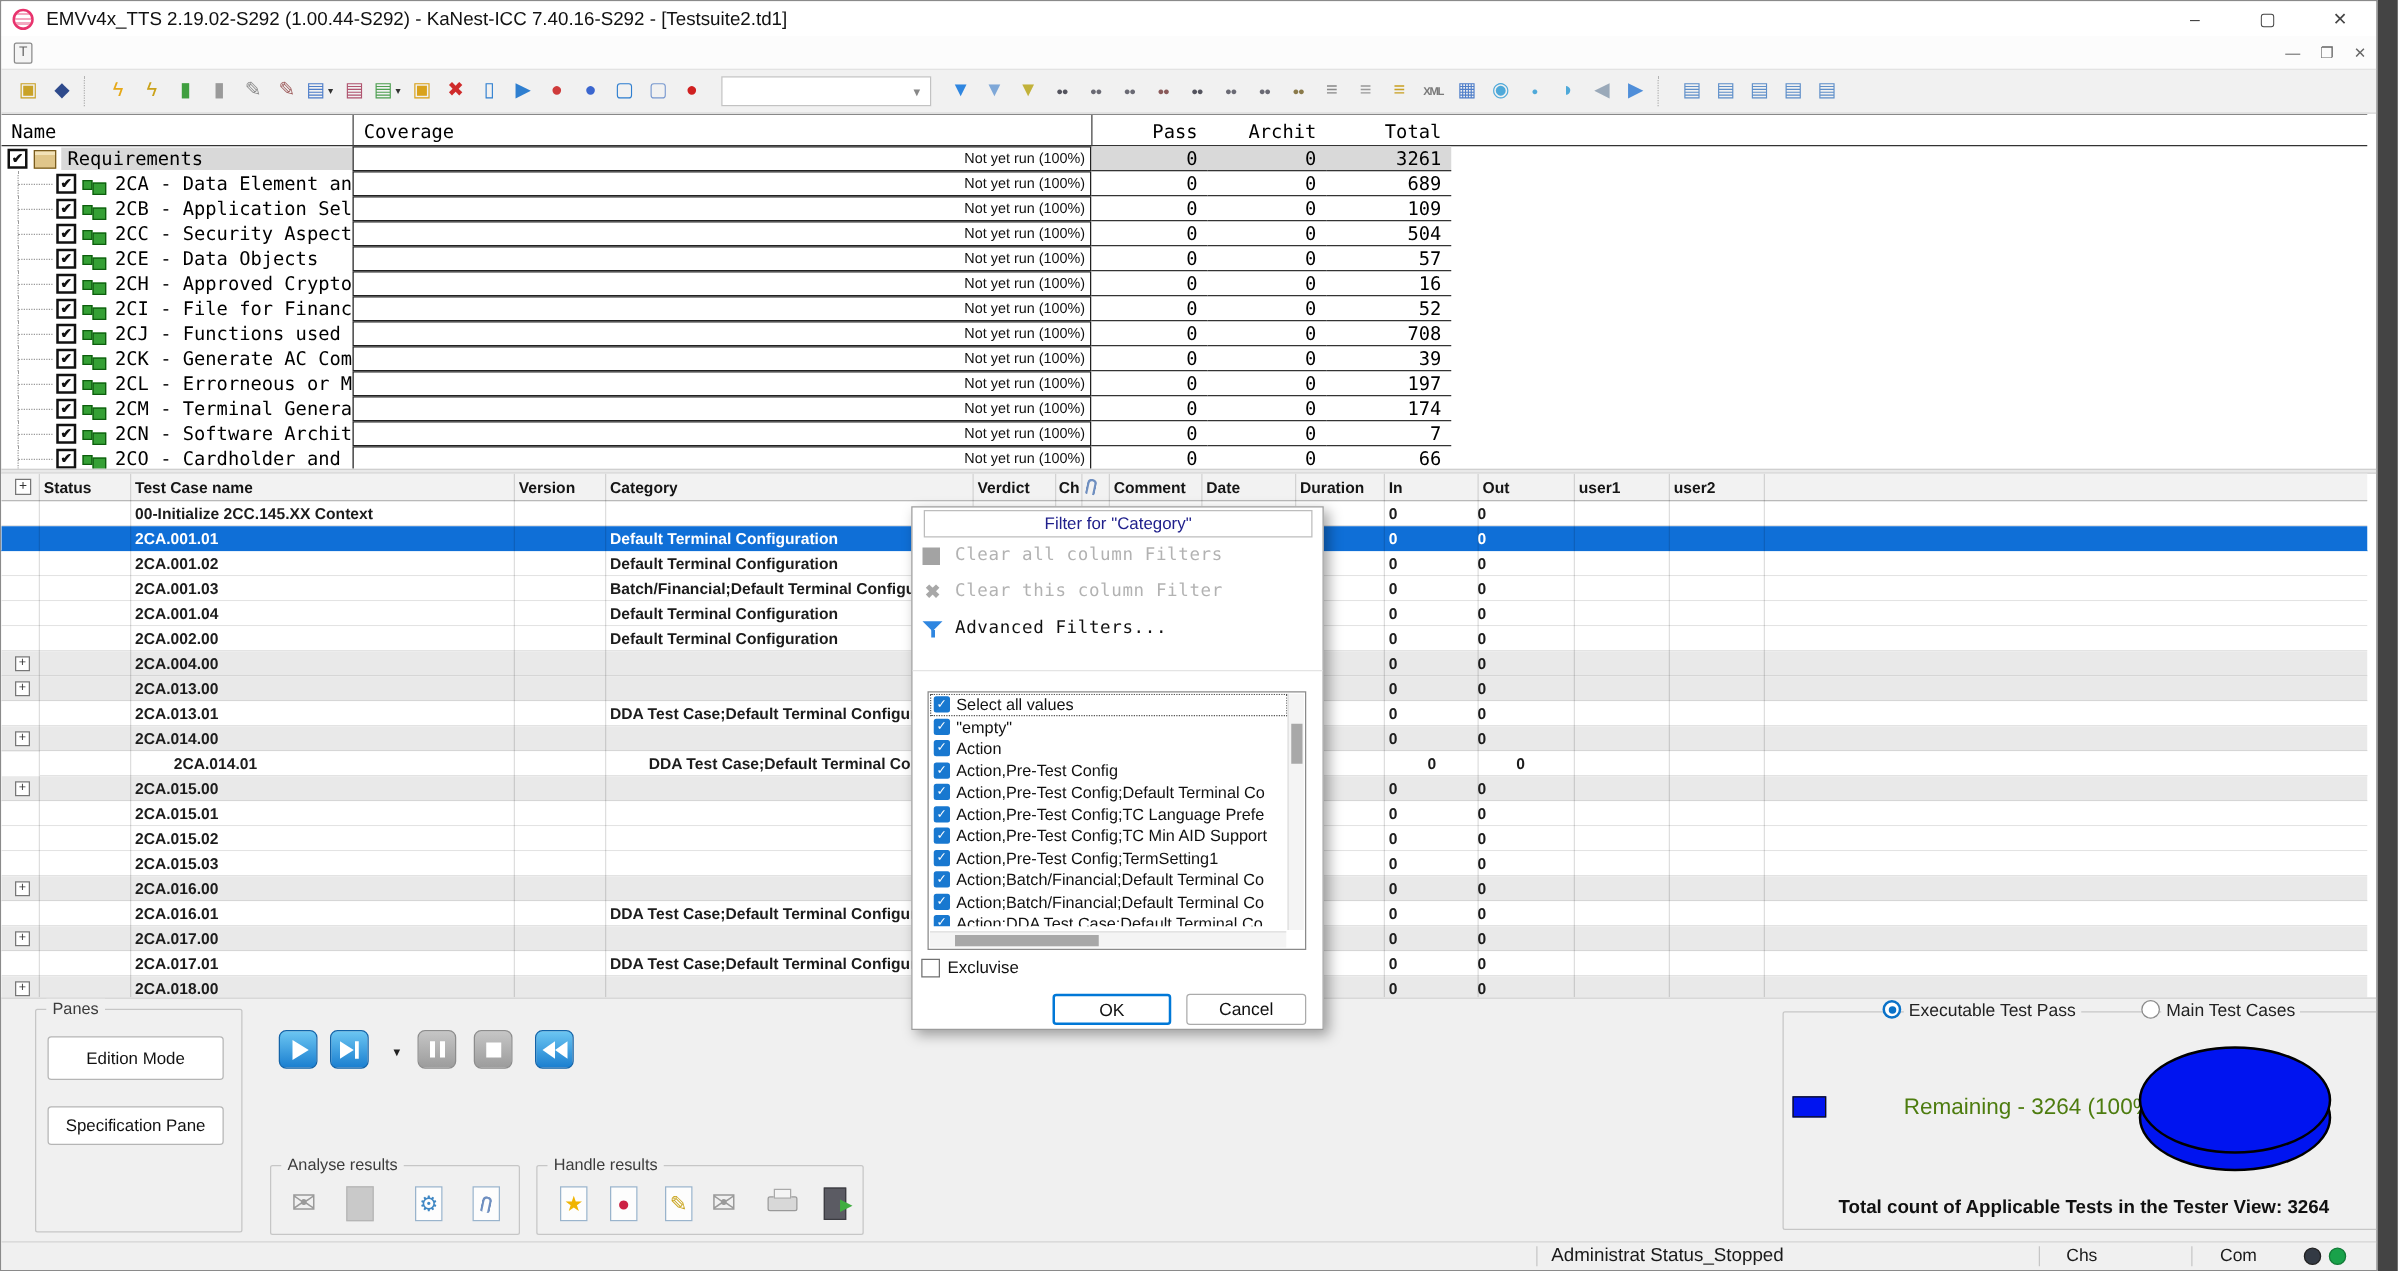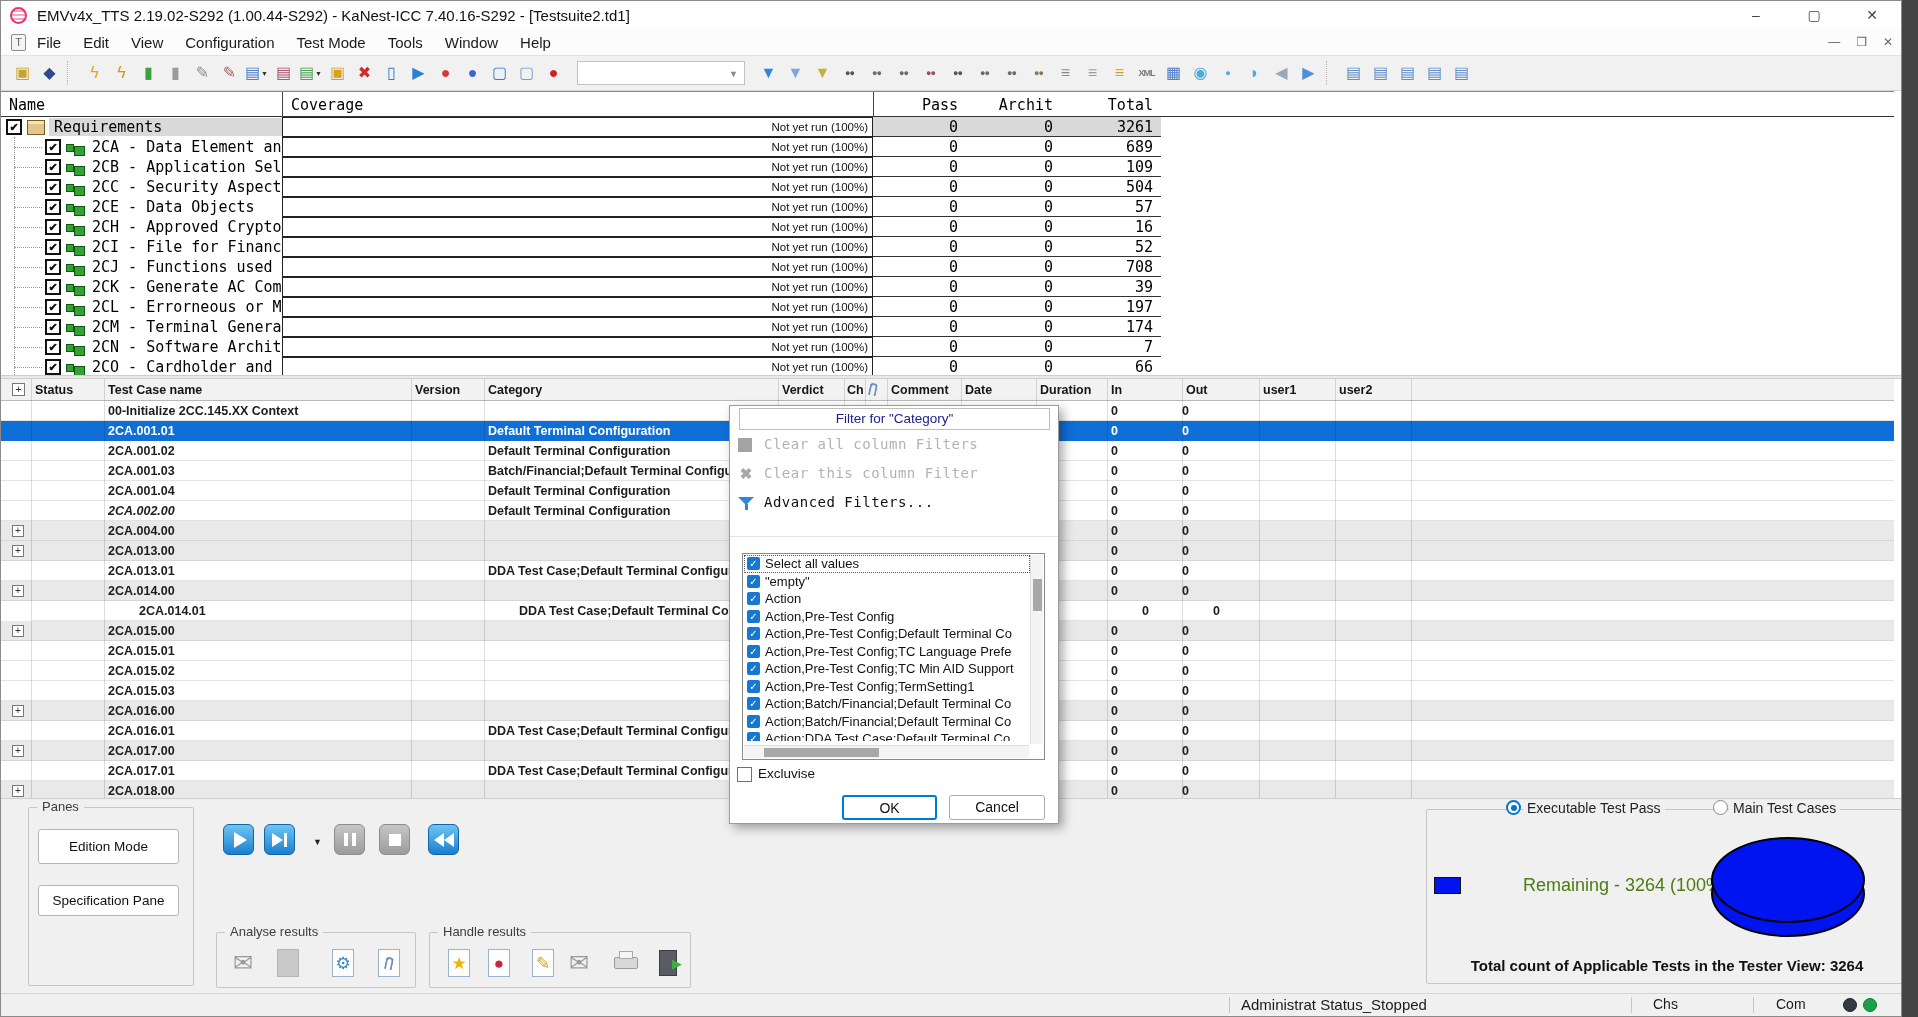--- a/index.html
+++ b/index.html
@@ -158,30 +158,20 @@
     <div class="title-text">EMVv4x_TTS 2.19.02-S292 (1.00.44-S292)  - KaNest-ICC 7.40.16-S292 - [Testsuite2.td1]</div>
     <div class="win-btns">
       <div class="win-btn">–</div>
       <div class="win-btn">▢</div>
       <div class="win-btn">✕</div>
     </div>
   </div>
 
   <div class="menubar">
     <div class="menu-doc-icon">T</div>
-    <div id="menu-items" style="display: flex;">
-        <div class="menu-item">File</div>
-        <div class="menu-item">Edit</div>
-        <div class="menu-item">View</div>
-        <div class="menu-item">Configuration</div>
-        <div class="menu-item">Test Mode</div>
-        <div class="menu-item">Tools</div>
-        <div class="menu-item">Window</div>
-        <div class="menu-item">Help</div>
-      </div>
     <div class="mdi-btns">
       <span>—</span>
       <span>❐</span>
       <span>✕</span>
     </div>
   </div>
 
   <div class="toolbar" id="toolbar">
       <div class="ticon">
         <span class="glyph" style="color: rgb(201, 162, 39);">▣</span>
@@ -540,21 +530,21 @@
           <span class="cell" style="left: 1110px; width: 60px;">0</span>
           <span class="cell" style="left: 1181px; width: 60px;">0</span>
         </div>
         <div class="brow" style="top: 102px;">
           <span class="cell" style="left: 107px; width: 300px;">2CA.001.04</span>
           <span class="cell" style="left: 487px; width: 288px;">Default Terminal Configuration</span>
           <span class="cell" style="left: 1110px; width: 60px;">0</span>
           <span class="cell" style="left: 1181px; width: 60px;">0</span>
         </div>
         <div class="brow" style="top: 122px;">
-          <span class="cell" style="left: 107px; width: 300px; font-style: italic;">2CA.002.00</span>
+          <span class="cell" style="left: 107px; width: 300px;">2CA.002.00</span>
           <span class="cell" style="left: 487px; width: 288px;">Default Terminal Configuration</span>
           <span class="cell" style="left: 1110px; width: 60px;">0</span>
           <span class="cell" style="left: 1181px; width: 60px;">0</span>
         </div>
         <div class="brow gray" style="top: 142px;">
           <span class="expander">+</span>
           <span class="cell" style="left: 107px; width: 300px;">2CA.004.00</span>
           <span class="cell" style="left: 1110px; width: 60px;">0</span>
           <span class="cell" style="left: 1181px; width: 60px;">0</span>
         </div>

